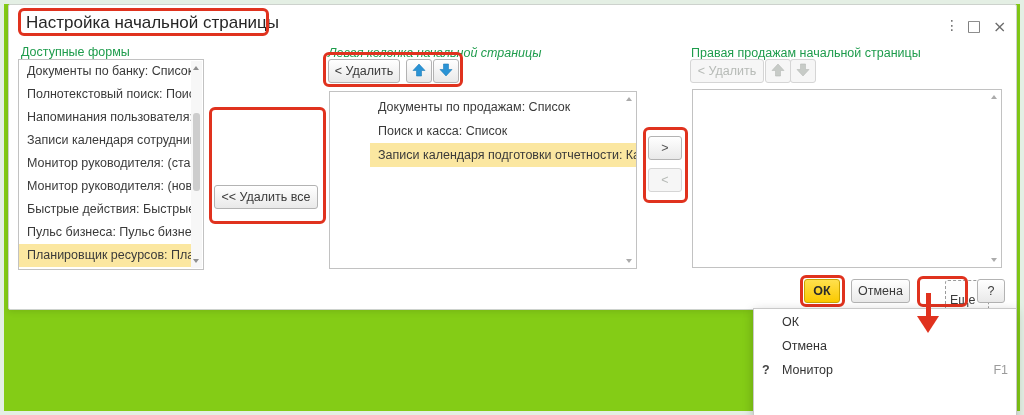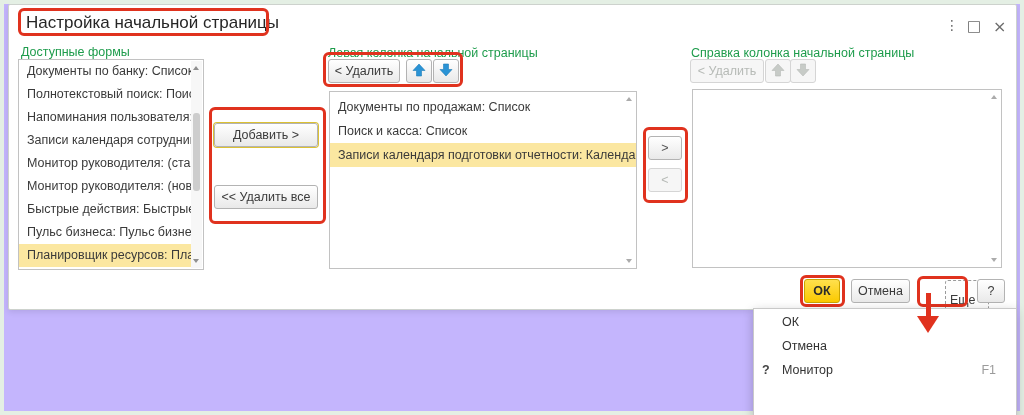--- a/index.html
+++ b/index.html
@@ -1,37 +1,37 @@
 <!DOCTYPE html>
 <html><head>
 <meta charset="utf-8">
 <style>
   html,body{margin:0;padding:0;background:#e9ece8;}
   *{box-sizing:border-box;}
-  .canvas{position:relative;width:1024px;height:415px;background:#c4b5fd;overflow:hidden;
+  .canvas{position:relative;width:1024px;height:415px;background:#84cc16;overflow:hidden;
           font-family:"Liberation Sans",sans-serif;color:#3a3a3a;}
   .frame{position:absolute;inset:0;border:4px solid #e4efe4;pointer-events:none;z-index:2;}
 
   .dialog{position:absolute;left:8px;top:4px;width:1009px;height:306px;background:#fff;
           border:1px solid #cdd2cd;border-radius:2px;box-shadow:0 2px 6px rgba(0,0,0,.10);z-index:1;}
   .title{position:absolute;left:17px;top:8px;font-size:17px;color:#262626;white-space:nowrap;}
 
   .winctl{position:absolute;top:12px;color:#6d6d6d;font-family:"DejaVu Sans",sans-serif;cursor:default;}
   .wc-menu{left:936px;font-size:14px;}
   .wc-max{left:958px;font-size:15px;}
   .wc-close{left:984px;font-size:16px;}
 
   .green-label{position:absolute;font-size:12.5px;color:#1e9c4c;white-space:nowrap;}
 
   .listbox{position:absolute;background:#fff;border:1px solid #c2c2c2;overflow:hidden;}
   .list-row{height:23px;line-height:23px;padding:0 0 0 8px;font-size:12.5px;color:#3a3a3a;
             white-space:nowrap;overflow:hidden;}
   .list-row.selected{background:#fbe7a1;}
   .list-left .list-row{height:24px;line-height:24px;}
-  .list-left .rows{padding-top:3px;}
+  .list-left .rows{padding-top:3px;margin-left:40px;}
   .list-available .list-row{margin-right:12px;}
   .list-row.partial{height:2px;overflow:hidden;}
 
   .sbar{position:absolute;top:1px;right:1px;bottom:1px;width:11px;background:#f7f7f7;}
   .tri{width:0;height:0;border-left:3.5px solid transparent;border-right:3.5px solid transparent;}
   .sb-up{position:absolute;top:5px;left:2px;border-bottom:4.5px solid #8f8f8f;}
   .sb-down{position:absolute;bottom:5px;left:2px;border-top:4.5px solid #8f8f8f;}
   .sb-thumb{position:absolute;left:2px;top:52px;width:7px;height:78px;background:#cdcdcd;border-radius:3px;}
   .corner{position:absolute;right:4px;}
   .corner.up{top:5px;border-bottom:4.5px solid #ababab;}
@@ -47,21 +47,21 @@
   .caret{font-size:7px;color:#555;margin-left:5px;line-height:1;}
 
   .red-box{position:absolute;border:3px solid #e0321e;border-radius:6px;pointer-events:none;z-index:5;}
 
   .menu{position:absolute;left:753px;top:308px;width:264px;height:110px;background:#fff;
         border:1px solid #c9c9c9;box-shadow:0 3px 10px rgba(0,0,0,.22);z-index:4;padding-top:1px;}
   .menu-item{height:24px;display:flex;align-items:center;font-size:12.5px;color:#333;}
   .menu-item.highlighted{background:#f7c724;}
   .mi-icon{width:28px;padding-left:8px;font-weight:bold;color:#444;}
   .mi-label{flex:1;white-space:nowrap;overflow:hidden;}
-  .mi-shortcut{color:#9b9b9b;padding-right:20px;}
+  .mi-shortcut{color:#9b9b9b;padding-right:8px;}
 
   .arrow-shaft{position:absolute;left:926px;top:293px;width:5px;height:24px;background:#e0321e;z-index:6;}
   .arrow-head{position:absolute;left:917px;top:316px;width:0;height:0;z-index:6;
               border-left:11px solid transparent;border-right:11px solid transparent;
               border-top:17px solid #e0321e;}
 </style>
 </head>
 <body>
 
 <div class="canvas">
@@ -70,22 +70,22 @@
   <div class="dialog">
 
     <div class="title">Настройка начальной страницы</div>
     <div class="red-box" style="left:9px;top:3px;width:251px;height:28px;"></div>
 
     <div class="winctl wc-menu">⋮</div>
     <div class="winctl wc-max">□</div>
     <div class="winctl wc-close">×</div>
 
     <div class="green-label" style="left:12px;top:40px;text-align:center;">Доступные формы</div>
-    <div class="green-label" style="left:319px;top:41px;">Левая колонка начальной страницы</div>
-    <div class="green-label" style="left:682px;top:41px;">Справка колонка начальной страницы</div>
+    <div class="green-label" style="left:319px;top:41px;font-style:italic;">Левая колонка начальной страницы</div>
+    <div class="green-label" style="left:682px;top:41px;">Правая продажам начальной страницы</div>
 
     <div class="listbox list-available" style="left:9px;top:54px;width:186px;height:211px;">
 
       <div class="sbar">
         <div class="tri sb-up"></div>
         <div class="sb-thumb"></div>
         <div class="tri sb-down"></div>
       </div>
 
         <div class="list-row"><span>Документы по банку: Список</span></div>
@@ -102,21 +102,20 @@
 
         <div class="list-row"><span>Быстрые действия: Быстрые...</span></div>
 
         <div class="list-row"><span>Пульс бизнеса: Пульс бизнеса</span></div>
 
         <div class="list-row selected"><span>Планировщик ресурсов: План...</span></div>
 
         <div class="list-row partial"><span></span></div>
       </div>
 
-    <div class="btn default-focus" style="left:205px;top:118px;width:104px;height:24px;">Добавить &gt;</div>
     <div class="btn" style="left:205px;top:180px;width:104px;height:24px;text-align:right;">&lt;&lt; Удалить все</div>
     <div class="red-box" style="left:200px;top:102px;width:117px;height:117px;"></div>
 
     <div class="btn" style="left:319px;top:54px;width:72px;height:24px;">&lt; Удалить</div>
     <div class="btn" style="left:397px;top:54px;width:26px;height:24px;">
       <span><svg width="14" height="14" viewBox="0 0 14 14">
             <polygon points="7,1 13,7.5 9.5,7.5 9.5,13 4.5,13 4.5,7.5 1,7.5" fill="#2a93d5" stroke="#1f7db8" stroke-width="0.6"></polygon>
           </svg></span>
     </div>
     <div class="btn" style="left:424px;top:54px;width:26px;height:24px;">

